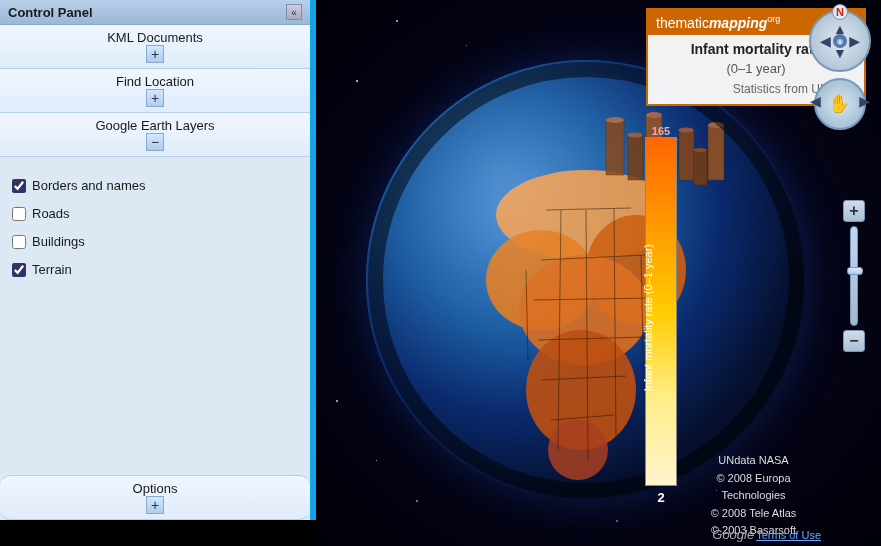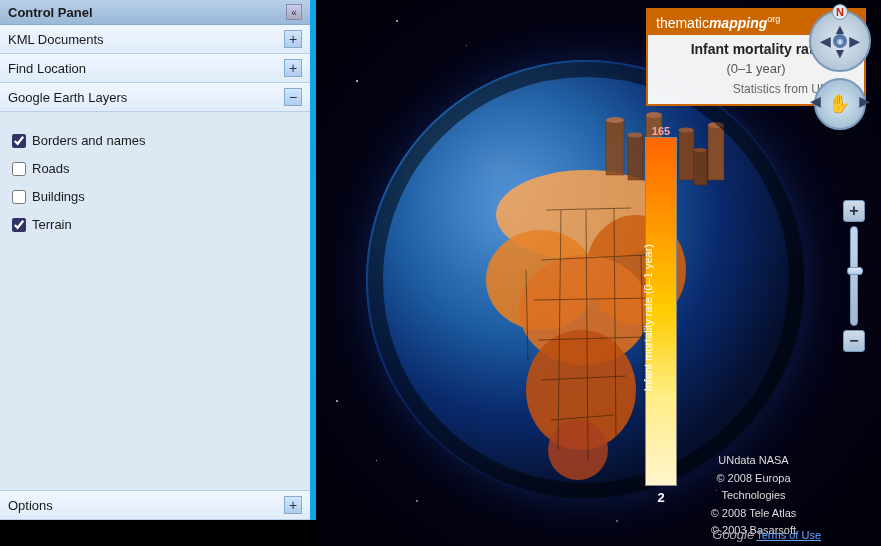--- a/index.html
+++ b/index.html
@@ -53,20 +53,21 @@
     }
 
     .section-row {
       display: flex;
       align-items: center;
       justify-content: space-between;
       padding: 5px 8px;
       background: linear-gradient(to bottom, #f0f6ff, #e0ecfa);
       border-bottom: 1px solid #b8cfe8;
       cursor: pointer;
+      flex-direction: column;
     }
 
     .section-row-label {
       font-size: 13px;
       color: #1a1a1a;
     }
 
     .section-add-btn {
       width: 18px;
       height: 18px;
@@ -117,20 +118,21 @@
       color: #1a1a1a;
     }
 
     #options-row {
       display: flex;
       align-items: center;
       justify-content: space-between;
       padding: 5px 8px;
       background: linear-gradient(to bottom, #f0f6ff, #e0ecfa);
       border-top: 1px solid #b8cfe8;
+      border-radius: 11px;
     }
 
     
     #map-area {
       flex: 1;
       position: relative;
       background: #000010;
       overflow: hidden;
     }
 

